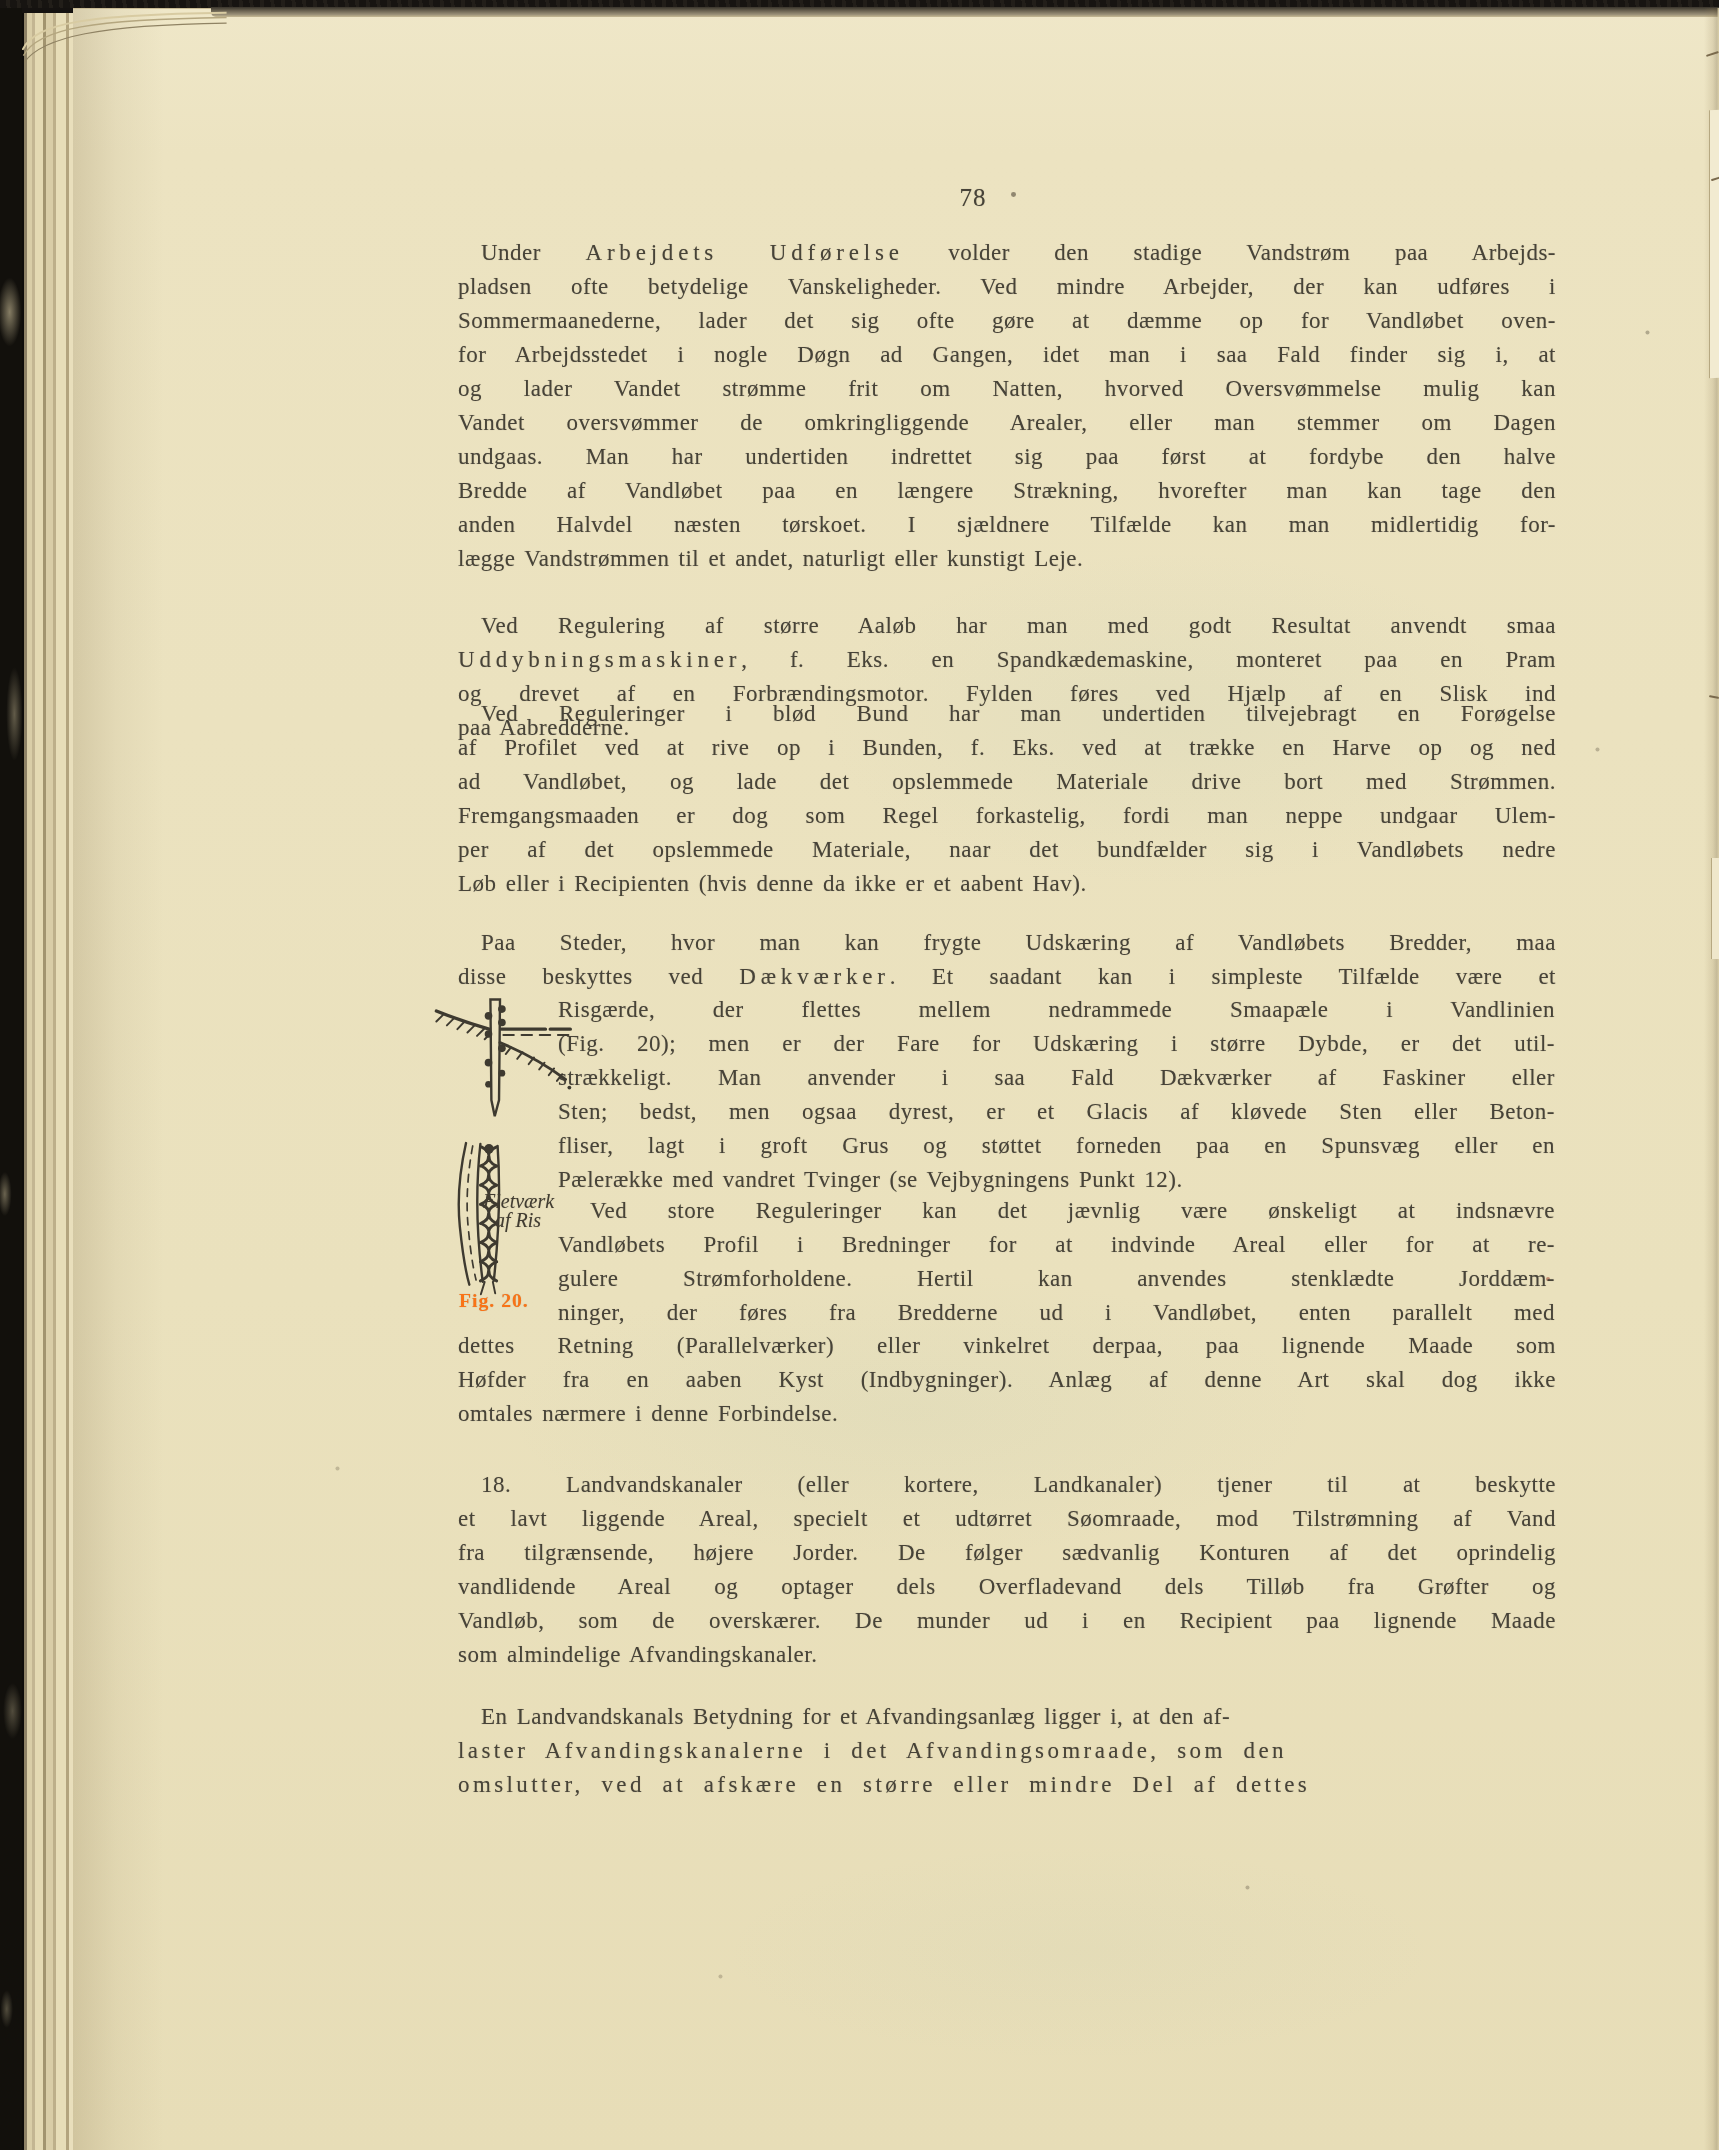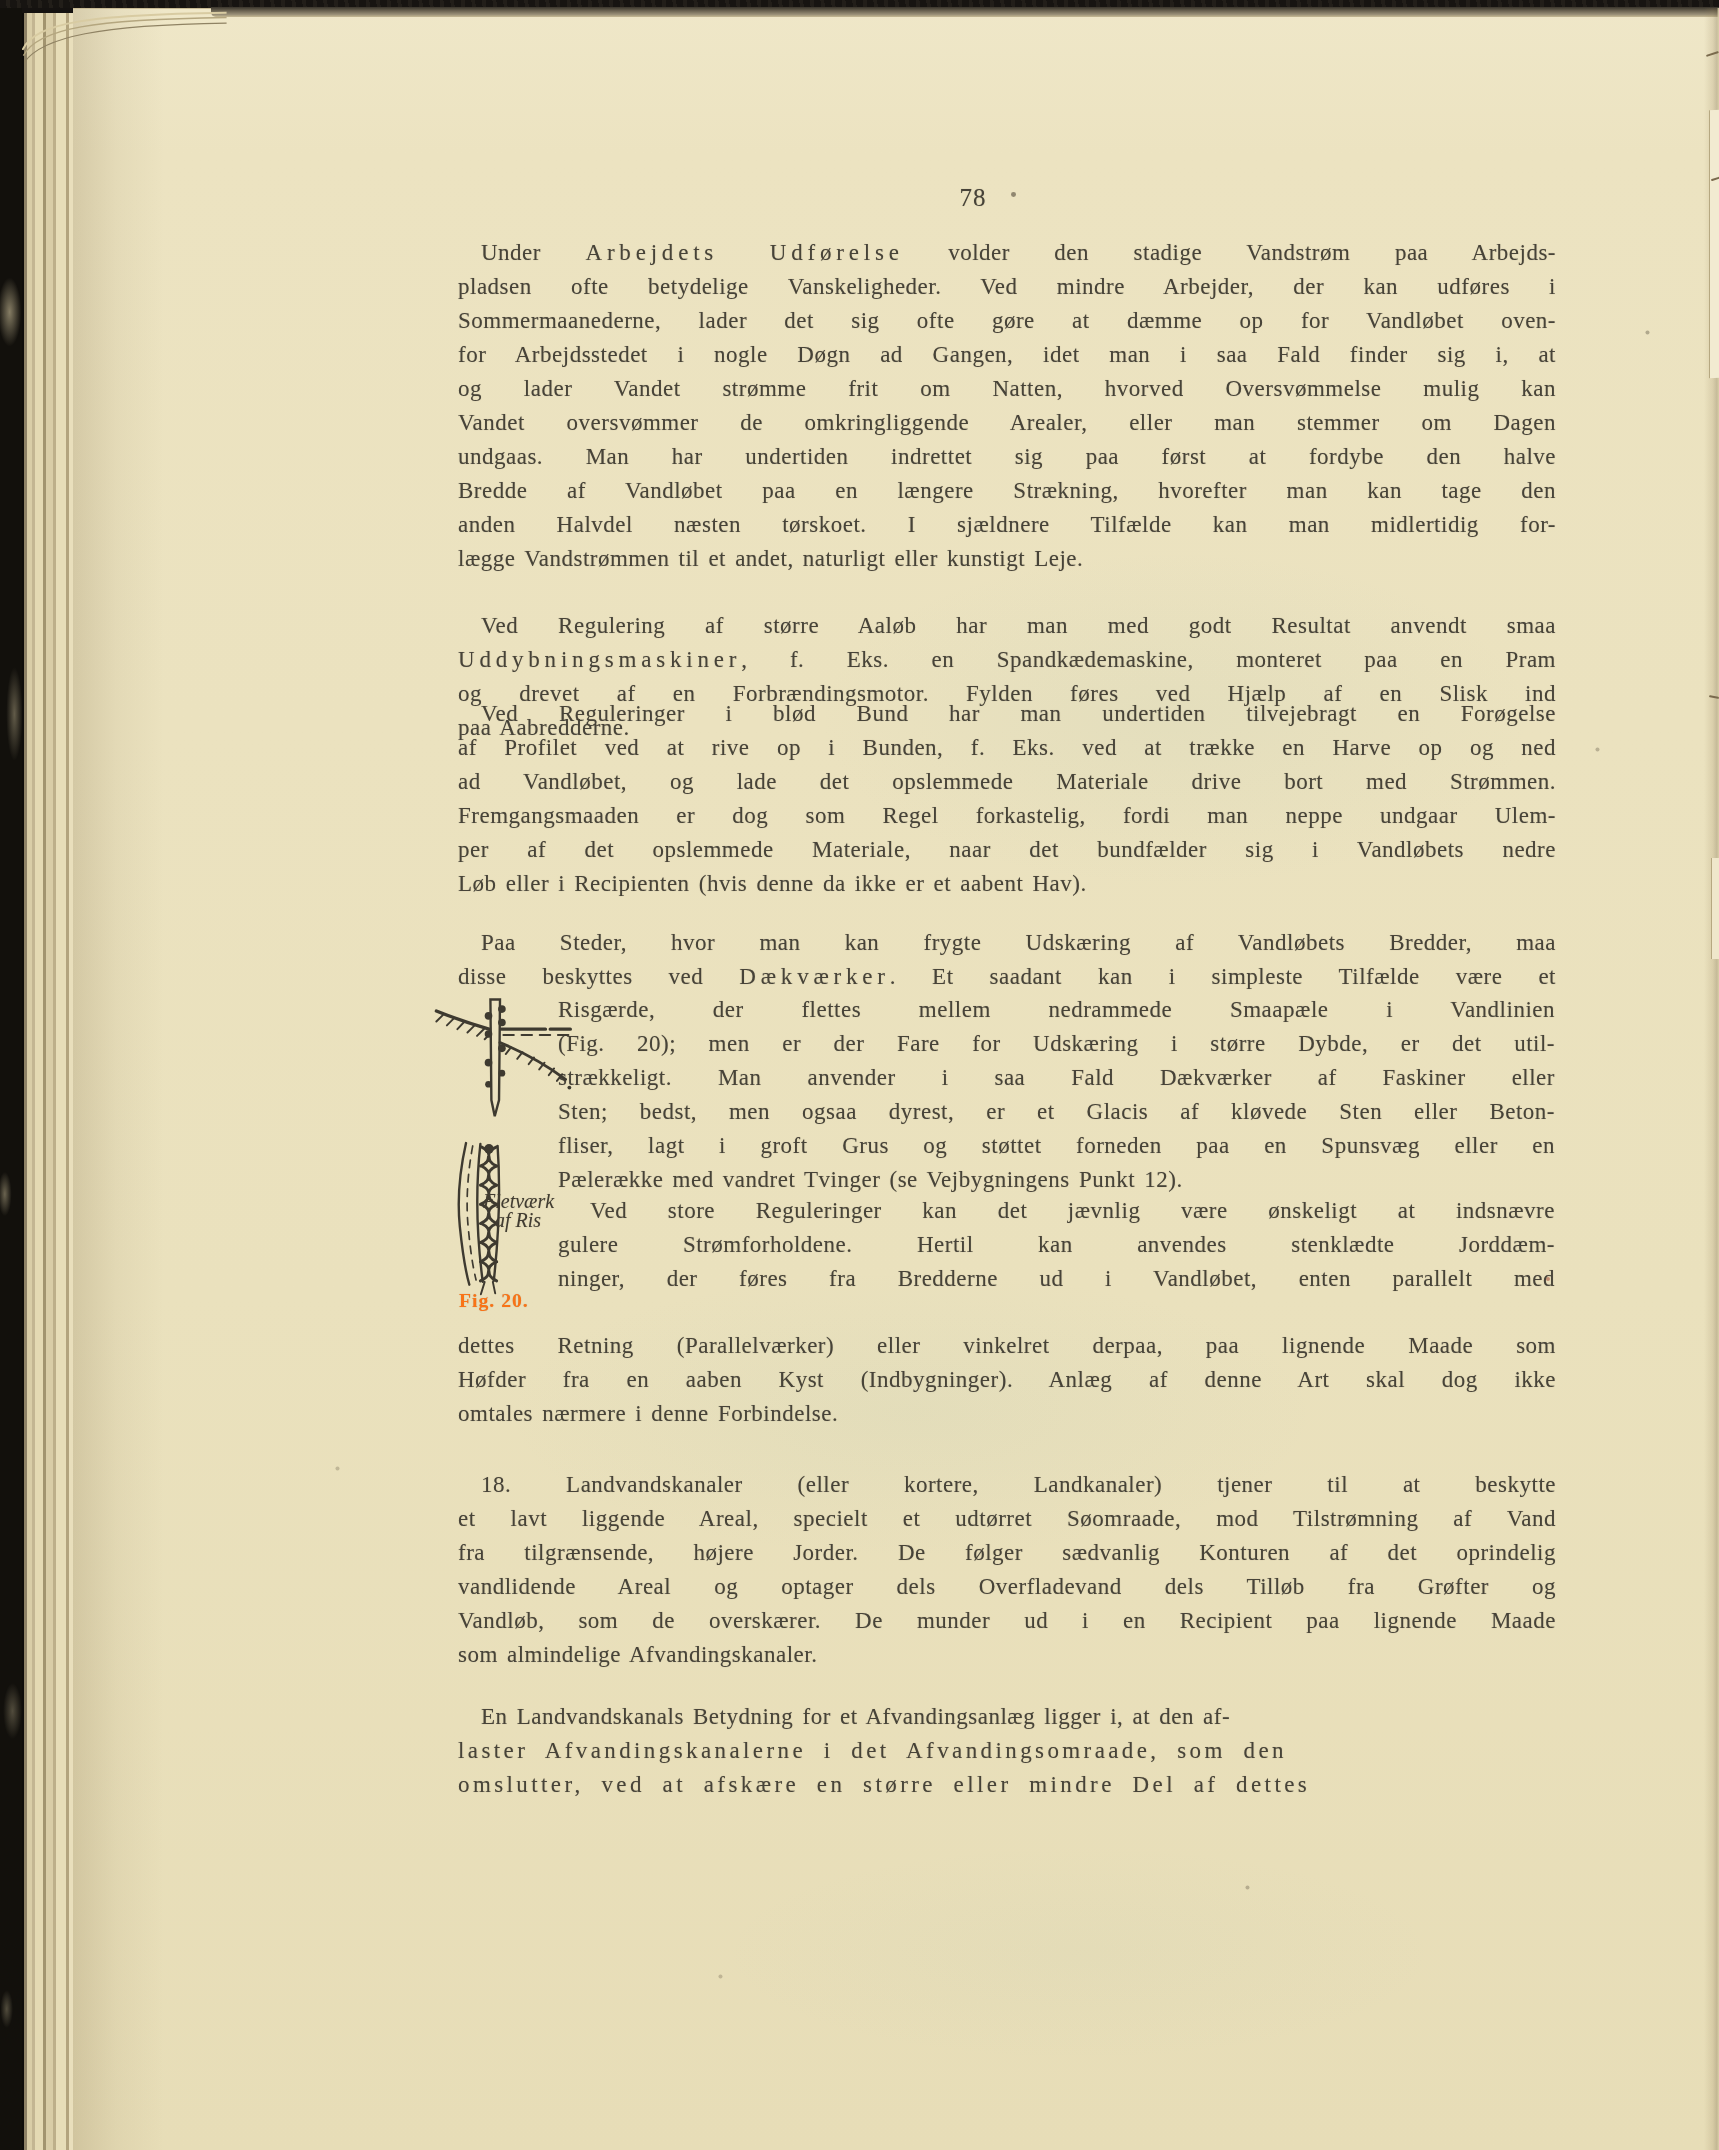--- a/index.html
+++ b/index.html
@@ -178,20 +178,21 @@
 <div class="tb" data-block="b5">
     <div class="line"><span>Risgærde, der flettes mellem nedrammede Smaapæle i Vandlinien</span></div>
     <div class="line"><span>(Fig. 20); men er der Fare for Udskæring i større Dybde, er det util-</span></div>
     <div class="line"><span>strækkeligt.  Man anvender i saa Fald Dækværker af Faskiner eller</span></div>
     <div class="line"><span>Sten; bedst, men ogsaa dyrest, er et Glacis af kløvede Sten eller Beton-</span></div>
     <div class="line"><span>fliser, lagt i groft Grus og støttet forneden paa en Spunsvæg eller en</span></div>
     <div class="line rag"><span>Pælerække med vandret Tvinger (se Vejbygningens Punkt 12).</span></div>
   </div>
 <div class="tb" data-block="b6">
     <div class="line ind2"><span>Ved store Reguleringer kan det jævnlig være ønskeligt at indsnævre</span></div>
+    <div class="line"><span>Vandløbets Profil i Bredninger for at indvinde Areal eller for at re-</span></div>
     <div class="line"><span>gulere Strømforholdene.  Hertil kan anvendes stenklædte Jorddæm-</span></div>
     <div class="line"><span>ninger, der føres fra Bredderne ud i Vandløbet, enten parallelt med</span></div>
   </div>
 <div class="tb" data-block="b7">
     <div class="line"><span>dettes Retning (Parallelværker) eller vinkelret derpaa, paa lignende Maade som</span></div>
     <div class="line"><span>Høfder fra en aaben Kyst (Indbygninger).  Anlæg af denne Art skal dog ikke</span></div>
     <div class="line rag"><span>omtales nærmere i denne Forbindelse.</span></div>
   </div>
 <div class="tb" data-block="b8">
     <div class="line ind"><span class="b">18. Landvandskanaler</span><span> (eller kortere, Landkanaler) tjener til at beskytte</span></div>

